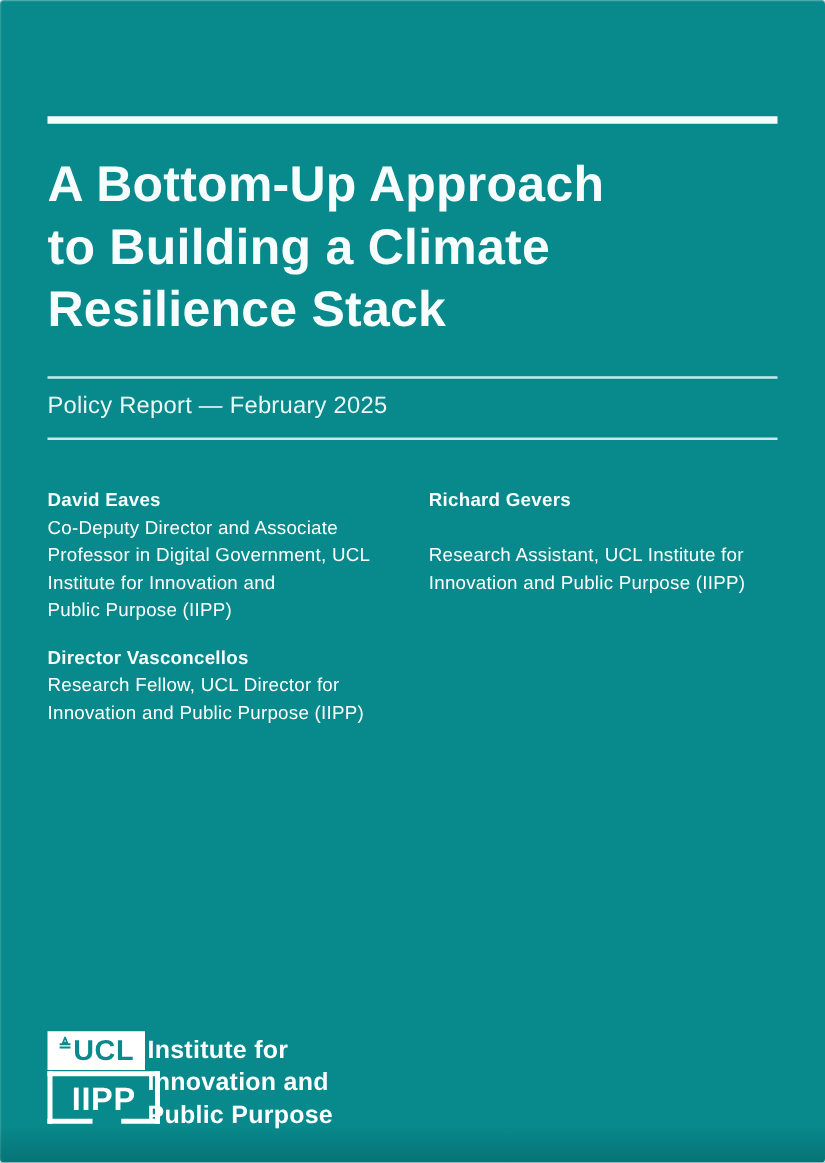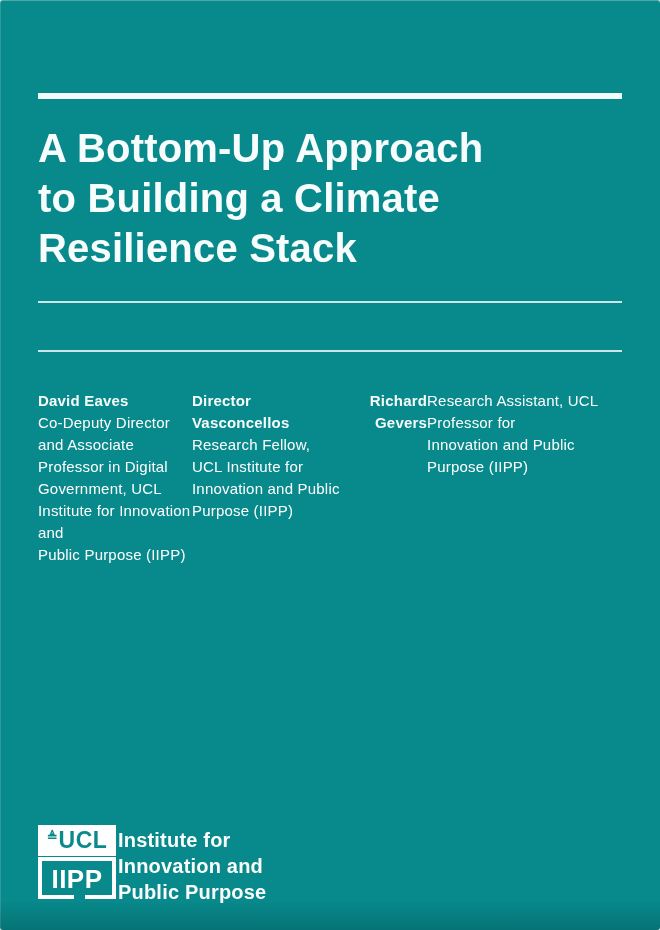--- a/index.html
+++ b/index.html
@@ -52,25 +52,25 @@
     letter-spacing: 0.2px;
   }
 
   .authors {
     position: absolute;
     left: 38px;
     top: 390px;
     width: 584px;
     display: flex;
   }
-  .author-col { display: flex; flex-direction: row; }
+  .author-col { display: flex; flex-direction: column; }
   .author-col-left  { width: 305px; }
   .author-col-right { flex: 1; }
   .author-entry { margin-bottom: 16px; }
-  .author-col-right .author-entry:first-child { margin-bottom: 22px; text-align: right; }
+  .author-col-right .author-entry:first-child { margin-bottom: 22px; }
   .author-name {
     color: #f7fcfc;
     font-size: 15px;
     font-weight: bold;
     line-height: 22px;
     letter-spacing: 0.2px;
   }
   .author-role {
     color: #ffffff;
     font-size: 15px;
@@ -102,21 +102,21 @@
   }
   .ucl-letters {
     font-size: 23px;
     letter-spacing: 0.5px;
   }
 
   .iipp-box {
     position: absolute;
     left: 38px;
     top: 857px;
-    width: 78px;
+    width: 90px;
     height: 42px;
     border: 4px solid #ffffff;
     border-bottom: none;
     display: flex;
     align-items: center;
     justify-content: center;
   }
   .iipp-label {
     color: #ffffff;
     font-size: 26px;
@@ -165,45 +165,46 @@
 <div class="page">
 
   <div class="rule rule-thick"></div>
 
   <h1 class="report-title" style="margin:0">A Bottom-Up Approach
 to Building a Climate
 Resilience Stack</h1>
 
   <div class="rule rule-thin rule-subtitle-top"></div>
 
+  <div class="report-subtitle">Policy Report — February 2025</div>
 
   <div class="rule rule-thin rule-subtitle-bottom"></div>
 
   <div class="authors">
     <div class="author-col author-col-left">
       <div class="author-entry">
         <div class="author-name">David Eaves</div>
         <div class="author-role">Co-Deputy Director and Associate
 Professor in Digital Government, UCL
 Institute for Innovation and
 Public Purpose (IIPP)</div>
       </div>
       <div class="author-entry">
         <div class="author-name">Director Vasconcellos</div>
-        <div class="author-role">Research Fellow, UCL Institute for
+        <div class="author-role">Research Fellow, UCL Director for
 Innovation and Public Purpose (IIPP)</div>
       </div>
     </div>
     <div class="author-col author-col-right">
       <div class="author-entry">
         <div class="author-name">Richard Gevers</div>
 
       </div>
       <div class="author-entry">
-        <div class="author-role">Research Assistant, UCL Professor for
+        <div class="author-role">Research Assistant, UCL Institute for
 Innovation and Public Purpose (IIPP)</div>
       </div>
     </div>
   </div>
 
   <div class="ucl-box">
     <span class="ucl-portico">≜</span>
     <span class="ucl-letters">UCL</span>
   </div>
 

